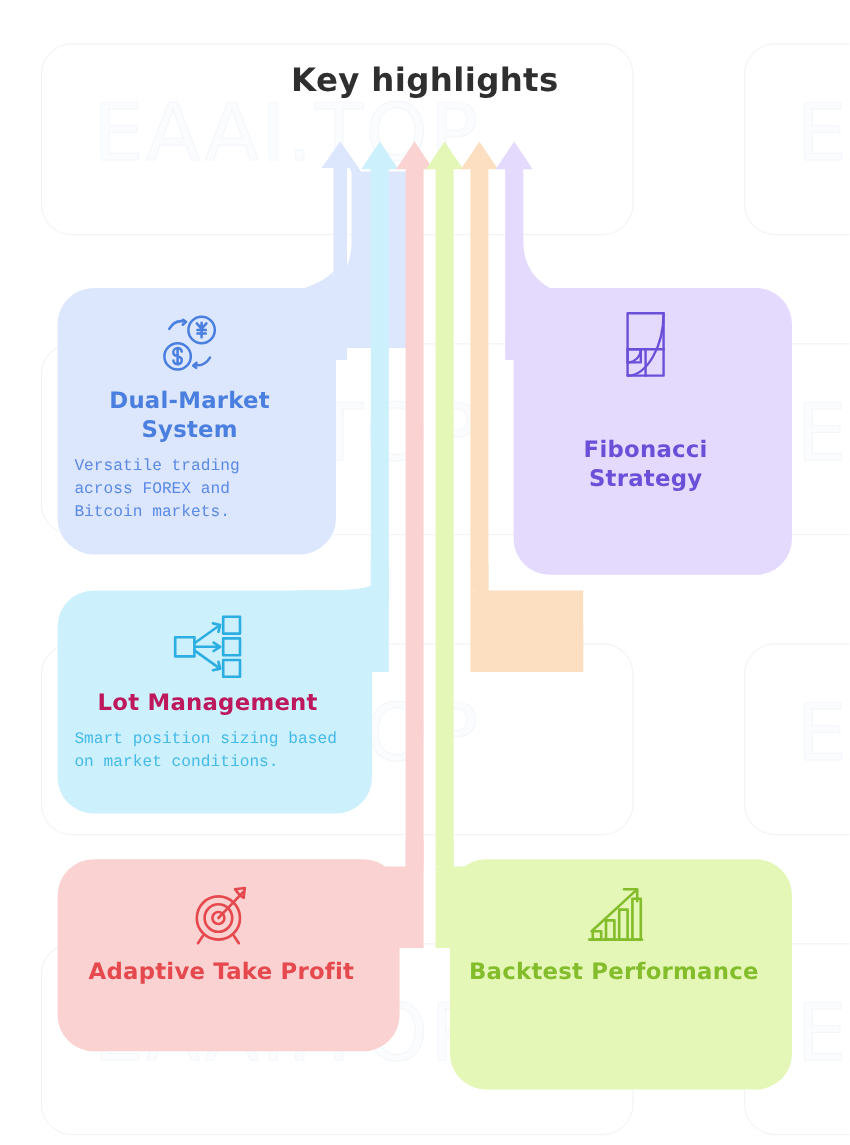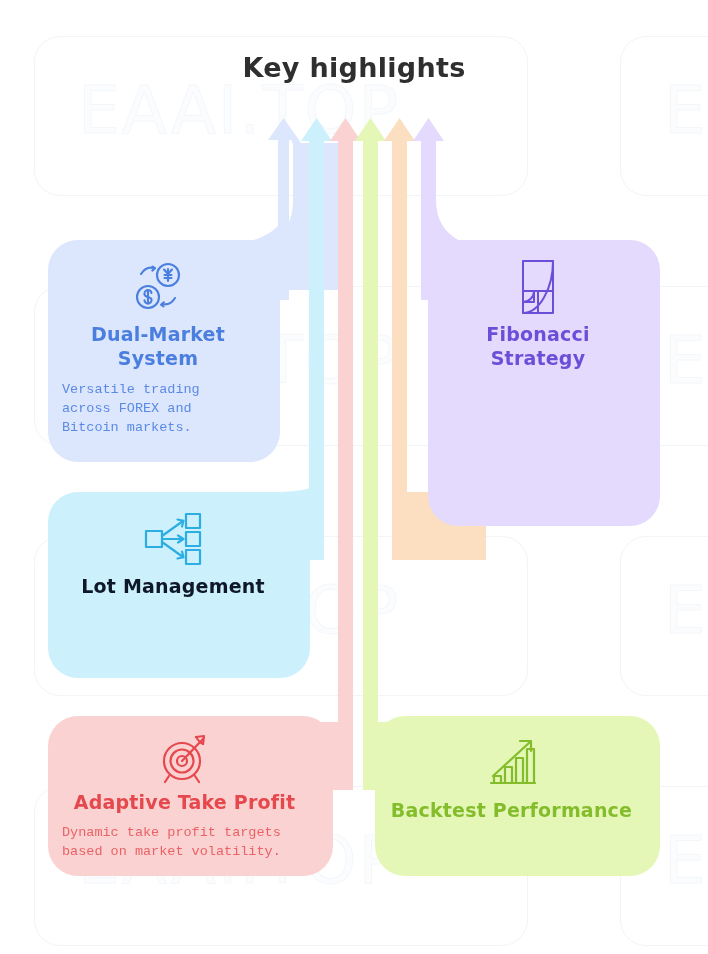--- a/index.html
+++ b/index.html
@@ -175,21 +175,21 @@
           <path d="M14 15 q5 -8 13 -6"></path>
           <path d="M25.5 7.5 L28 9.2 L25.3 11.6"></path>
           <path d="M48 39 q-5 8 -13 6"></path>
           <path d="M36.5 47.5 L34 45.7 L36.8 43.3"></path>
         </svg>
       </div>
       <div class="card-title" style="color:#4a7fe0;">Dual-Market System</div>
       <div class="card-desc" style="color:#5b8ae6;">Versatile trading across FOREX and Bitcoin markets.</div>
     </div>
 
-    <div class="card" style="left:428px; top:240px; width:232px; height:286px; background:#e3dafd;">
+    <div class="card" style="left:428px; top:240px; width:232px; height:239px; background:#e3dafd;gap:41px;">
       <div class="card-icon">
         <svg width="48" height="58" viewBox="0 0 48 58" fill="none" stroke="#6b4fd8" stroke-width="2" stroke-linecap="round" stroke-linejoin="round">
           <rect x="9" y="3" width="30" height="52"></rect>
           <path d="M39 3 C39 31 25 55 9 55"></path>
           <line x1="9" y1="33" x2="39" y2="33"></line>
           <line x1="24" y1="33" x2="24" y2="55"></line>
           <rect x="9" y="33" width="11" height="11"></rect>
           <path d="M20 33 C20 39 15 44 9 44"></path>
         </svg>
       </div>
@@ -204,42 +204,42 @@
           <rect x="44" y="20" width="14" height="14"></rect>
           <rect x="44" y="38" width="14" height="14"></rect>
           <path d="M20 24 L41 9"></path>
             <path d="M35.5 7.5 L41.5 8.8 L40 14.5"></path>
           <path d="M21 27 L41 27"></path>
             <path d="M36 23.5 L41.5 27 L36 30.5"></path>
           <path d="M20 30 L41 45"></path>
             <path d="M35.5 46.5 L41.5 45.2 L40 39.5"></path>
         </svg>
       </div>
-      <div class="card-title" style="color:#0f172a;">Lot Management</div>
+      <div class="card-title" style="color:#be185d;">Lot Management</div>
+      <div class="card-desc" style="color:#45bae9;">Smart position sizing based on market conditions.</div>
     </div>
 
 
     <div class="card" style="left:48px; top:716px; width:285px; height:160px; background:#fbd2d2;">
       <div class="card-icon">
         <svg width="56" height="54" viewBox="0 0 56 54" fill="none" stroke="#e5484d" stroke-width="2.2" stroke-linecap="round" stroke-linejoin="round">
           <circle cx="25" cy="29" r="18"></circle>
           <circle cx="25" cy="29" r="11.5"></circle>
           <circle cx="25" cy="29" r="5"></circle>
           <path d="M25 29 L46 7"></path>
           <path d="M39 5 L47 4 L46 12"></path>
           <path d="M39 5 q4 6 7 7"></path>
           <path d="M12 44 L8 50"></path>
           <path d="M38 44 L42 50"></path>
         </svg>
       </div>
       <div class="card-title" style="color:#e5484d;text-align:center;">Adaptive Take Profit</div>
-      <div class="card-desc" style="color:#ea6266;">Dynamic take profit targets based on market volatility.</div>
-    </div>
-
-    <div class="card" style="left:375px; top:716px; width:285px; height:160px; background:#e5f7b6;">
+    </div>
+
+    <div class="card" style="left:375px; top:716px; width:285px; height:192px; background:#e5f7b6;">
       <div class="card-icon">
         <svg width="60" height="54" viewBox="0 0 60 54" fill="none" stroke="#84bd2c" stroke-width="2.2" stroke-linecap="round" stroke-linejoin="round">
           <line x1="9" y1="47" x2="53" y2="47"></line>
           <rect x="12" y="40" width="7" height="7"></rect>
           <rect x="23" y="31" width="7" height="16"></rect>
           <rect x="34" y="22" width="7" height="25"></rect>
           <rect x="45" y="13" width="7" height="34"></rect>
           <path d="M11 40 L48 6"></path>
           <path d="M38 5 L49 5 L49 15"></path>
         </svg>

